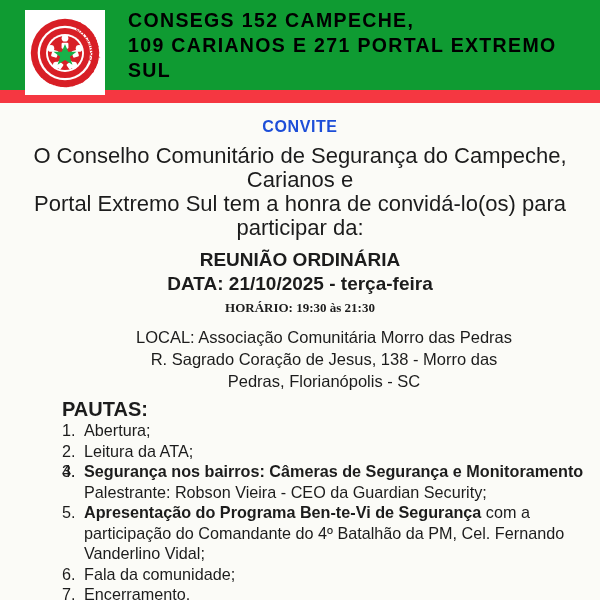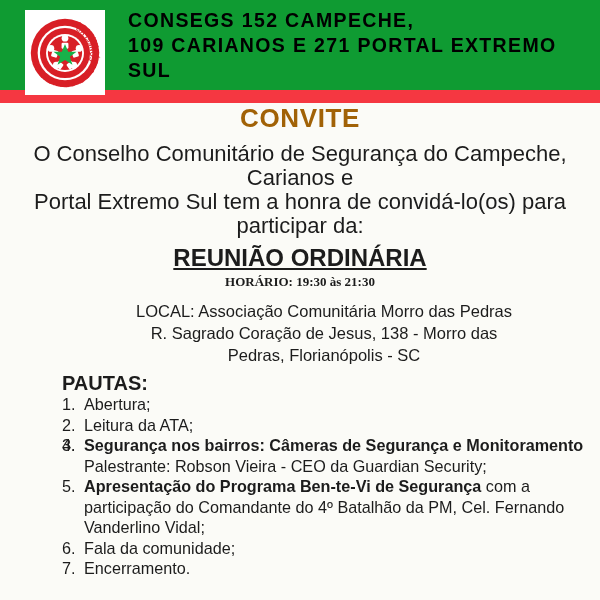--- a/index.html
+++ b/index.html
@@ -53,40 +53,40 @@
     line-height: 25px;
     white-space: pre-line;
   }
 
   
   #content {
     padding: 0;
   }
   #convite-title {
     text-align: center;
-    color: #a16207;
-    font-size: 26px;
+    color: #1d4ed8;
+    font-size: 16px;
     font-weight: bold;
     letter-spacing: 0.6px;
-    margin-top: 0;
+    margin-top: 15px;
   }
   #intro-text {
     text-align: center;
     font-size: 22px;
     line-height: 24px;
     margin-top: 8px;
     padding: 0 18px;
     white-space: pre-line;
   }
   #meeting-block {
     text-align: center;
     font-weight: bold;
     margin-top: 8px;
   }
-  #meeting-name { font-size: 24px; line-height: 24px; text-decoration: underline; }
+  #meeting-name { font-size: 19px; line-height: 24px; }
   #meeting-date { font-size: 19px; line-height: 24px; }
   #meeting-time { font-size: 13px; line-height: 24px; font-family: Liberation Serif, serif; }
 
   #location-block {
     text-align: center;
     font-size: 16.5px;
     line-height: 22px;
     margin-top: 6px;
     white-space: pre-line;
     padding-left: 48px;
@@ -168,20 +168,21 @@
 
 <div id="content">
 
   <div id="convite-title">CONVITE</div>
 
   <div id="intro-text">O Conselho Comunitário de Segurança do Campeche, Carianos e
 Portal Extremo Sul tem a honra de convidá-lo(os) para participar da:</div>
 
   <div id="meeting-block">
     <div id="meeting-name">REUNIÃO ORDINÁRIA</div>
+    <div id="meeting-date">DATA: 21/10/2025 - terça-feira</div>
     <div id="meeting-time">HORÁRIO: 19:30 às 21:30</div>
   </div>
 
   <div id="location-block">LOCAL: Associação Comunitária Morro das Pedras
 R. Sagrado Coração de Jesus, 138 - Morro das
 Pedras, Florianópolis - SC</div>
 
   <div id="agenda-section">
     <div id="agenda-heading">PAUTAS:</div>
     <ol id="agenda-list">

